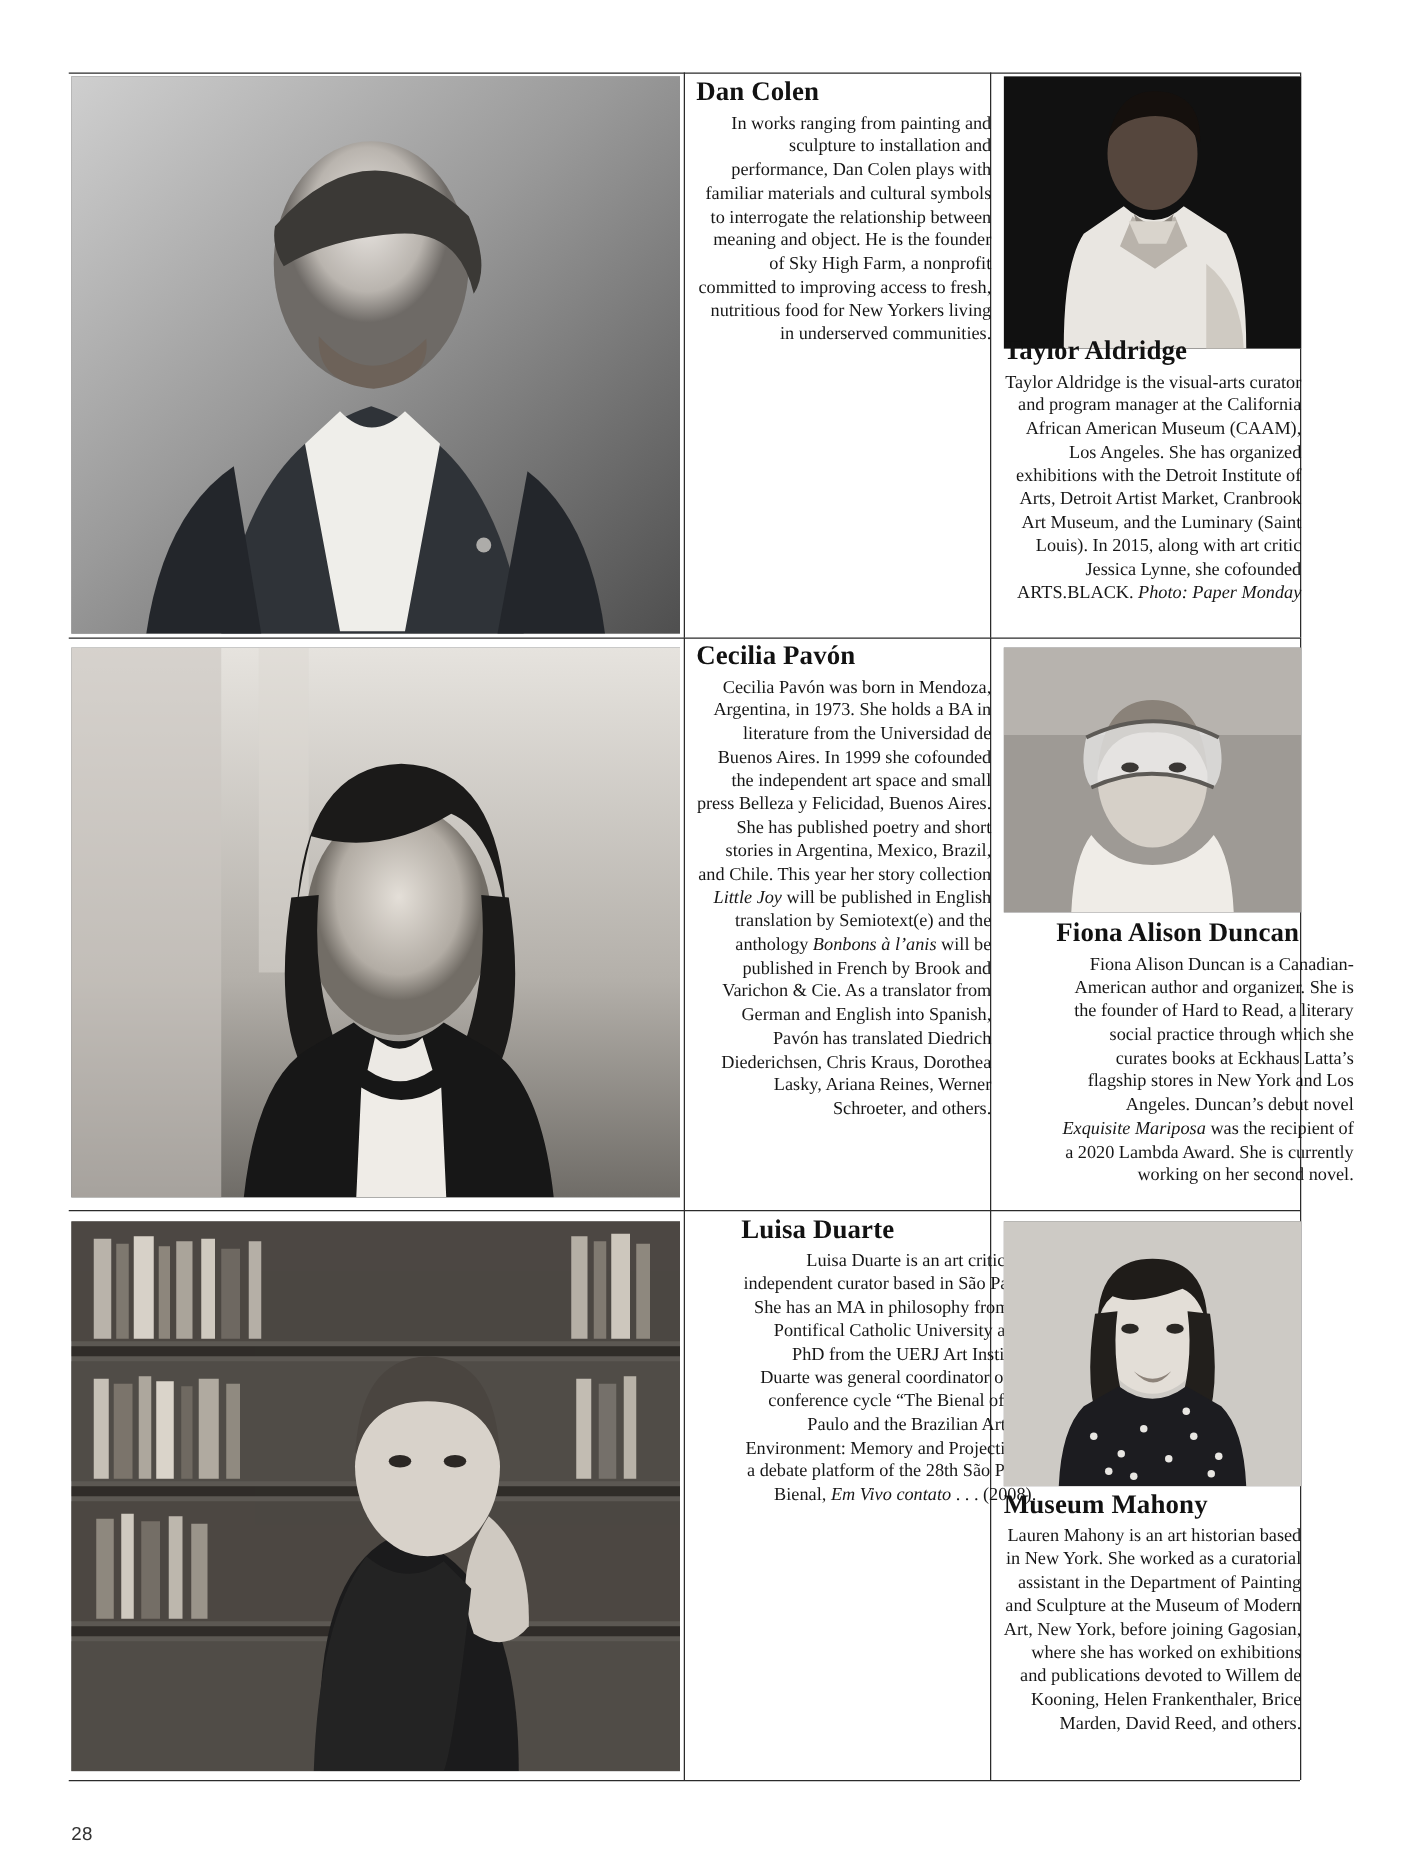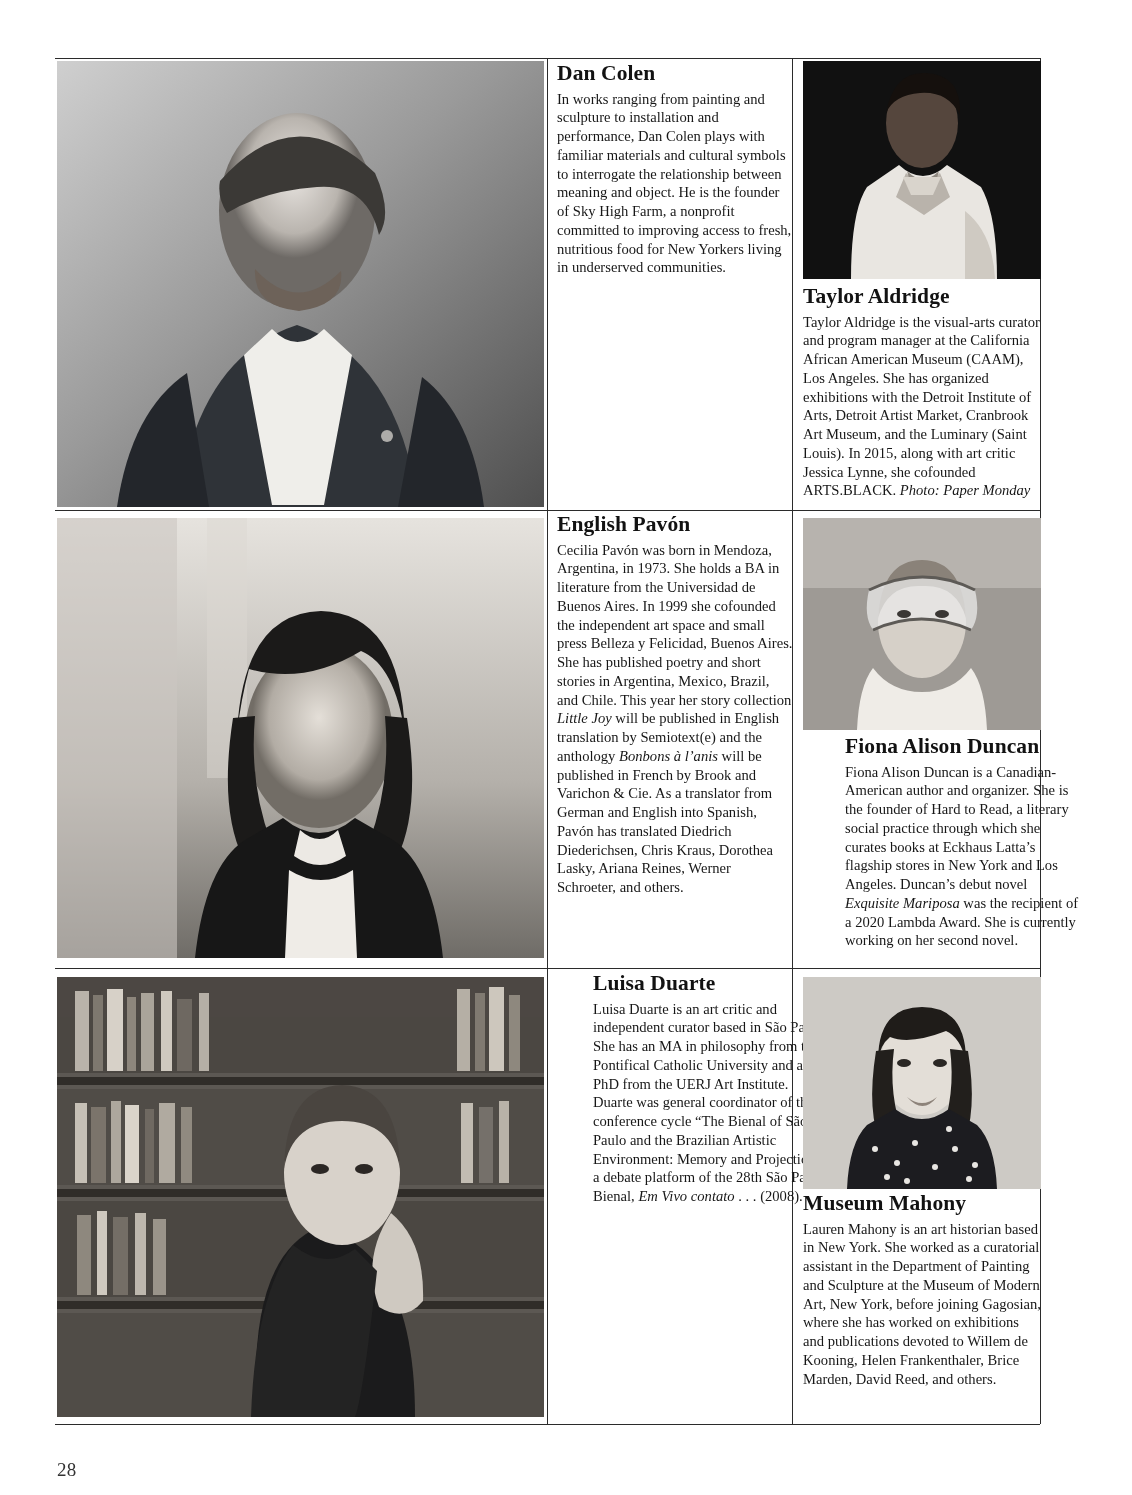--- a/index.html
+++ b/index.html
@@ -45,34 +45,34 @@
     letter-spacing: 0.1px;
     margin: 0 0 5px 0;
     color: #121212;
   }
   .bio {
     font-family: "Liberation Serif", serif;
     font-size: 14.6px;
     line-height: 1.285;
     color: #171717;
     margin: 0;
-    text-align: left;
+    text-align: right;
     hyphens: none;
   }
   .bio i { }
 
   .col-mid { position: absolute; width: 236px; }
   .col-right { position: absolute; width: 238px; }
 
   .folio {
     position: absolute;
     left: 57px;
     top: 1459px;
-    font-family: Liberation Serif, serif;
-    font-size: 19px;
+    font-family: Liberation Sans, sans-serif;
+    font-size: 15px;
     color: #333;
     letter-spacing: 0.3px;
   }
 </style>
 </head>
 <body>
 
 <div class="page">
 
   <div class="rule rule-h" style="top:58px;"></div>
@@ -129,21 +129,21 @@
       <ellipse cx="119" cy="62" rx="36" ry="45" fill="#55463d"></ellipse>
       <path d="M83 52 q8 -42 40 -40 q36 2 34 42 q-12 -24 -40 -22 q-26 2 -34 20z" fill="#15100d"></path>
       <path d="M96 104 q24 22 48 0 l34 22 q16 28 16 92 l-146 0 q0 -68 16 -92z" fill="#e9e6e1"></path>
       <path d="M103 112 q16 16 34 0 l10 24 l-26 18 l-28 -18z" fill="#b9b3ab"></path>
       <path d="M104 110 q16 16 32 0 l-4 14 l-24 0z" fill="#8e8880"></path>
       <path d="M100 116 l38 0 l-8 18 l-22 0z" fill="#d9d4cc"></path>
       <path d="M162 150 q28 22 30 68 l-30 0z" fill="#cfcac2"></path>
     </svg>
   </div>
 
-  <div class="col-right" style="left:803px; top:285px;">
+  <div class="col-right" style="left:803px; top:269px;">
     <h2 class="name">Taylor Aldridge</h2>
     <p class="bio"><span>Taylor Aldridge is the visual-arts curator and program manager at the California African American Museum (CAAM), Los Angeles. She has organized exhibitions with the Detroit Institute of Arts, Detroit Artist Market, Cranbrook Art Museum, and the Luminary (Saint Louis). In 2015, along with art critic Jessica Lynne, she cofounded ARTS.BLACK. </span><i>Photo: Paper Monday</i></p>
   </div>
 
   <div class="photo" style="left:57px; top:518px; width:487px; height:440px;">
     <svg viewBox="0 0 487 440" preserveAspectRatio="none">
       <defs>
         <linearGradient id="g2" x1="0" y1="0" x2="0" y2="1">
           <stop offset="0%" stop-color="#e6e3de"></stop>
           <stop offset="60%" stop-color="#b4b0aa"></stop>
@@ -162,21 +162,21 @@
       <path d="M180 215 q6 -120 84 -122 q80 2 84 124 q-10 -70 -44 -84 q-56 34 -112 18 q-8 30 -12 64z" fill="#1b1a19"></path>
       <path d="M176 200 q-14 90 10 140 l28 -16 q-22 -58 -16 -126z" fill="#1b1a19"></path>
       <path d="M350 200 q14 90 -10 140 l-28 -16 q22 -58 16 -126z" fill="#1b1a19"></path>
       <path d="M226 300 q36 30 72 0 l38 22 q40 26 50 118 l-248 0 q10 -92 50 -118z" fill="#171717"></path>
       <path d="M243 312 q20 18 38 0 l8 26 q-26 18 -52 0z" fill="#ece9e4"></path>
       <path d="M232 352 q32 20 64 0 l4 88 l-72 0z" fill="#efece7"></path>
     </svg>
   </div>
 
   <div class="col-mid" style="left:557px; top:513px;">
-    <h2 class="name">English Pavón</h2>
+    <h2 class="name">Cecilia Pavón</h2>
     <p class="bio"><span>Cecilia Pavón was born in Mendoza, Argentina, in 1973. She holds a BA in literature from the Universidad de Buenos Aires. In 1999 she cofounded the independent art space and small press Belleza y Felicidad, Buenos Aires. She has published poetry and short stories in Argentina, Mexico, Brazil, and Chile. This year her story collection </span><i>Little Joy</i><span> will be published in English translation by Semiotext(e) and the anthology </span><i>Bonbons à l’anis</i><span> will be published in French by Brook and Varichon &amp; Cie. As a translator from German and English into Spanish, Pavón has translated Diedrich Diederichsen, Chris Kraus, Dorothea Lasky, Ariana Reines, Werner Schroeter, and others.</span></p>
   </div>
 
   <div class="photo" style="left:803px; top:518px; width:238px; height:212px;">
     <svg viewBox="0 0 238 212" preserveAspectRatio="none">
       <rect width="238" height="212" fill="#9e9a95"></rect>
       <rect x="0" y="0" width="238" height="70" fill="#b7b3ae"></rect>
       <ellipse cx="119" cy="104" rx="44" ry="56" fill="#d6d0c8"></ellipse>
       <path d="M75 100 q4 -58 44 -58 q40 0 44 58 q-10 -34 -44 -32 q-34 -2 -44 32z" fill="#8a8279"></path>
       <path d="M70 150 q18 24 49 24 q31 0 49 -24 q14 18 16 62 l-130 0 q2 -44 16 -62z" fill="#efece7"></path>

